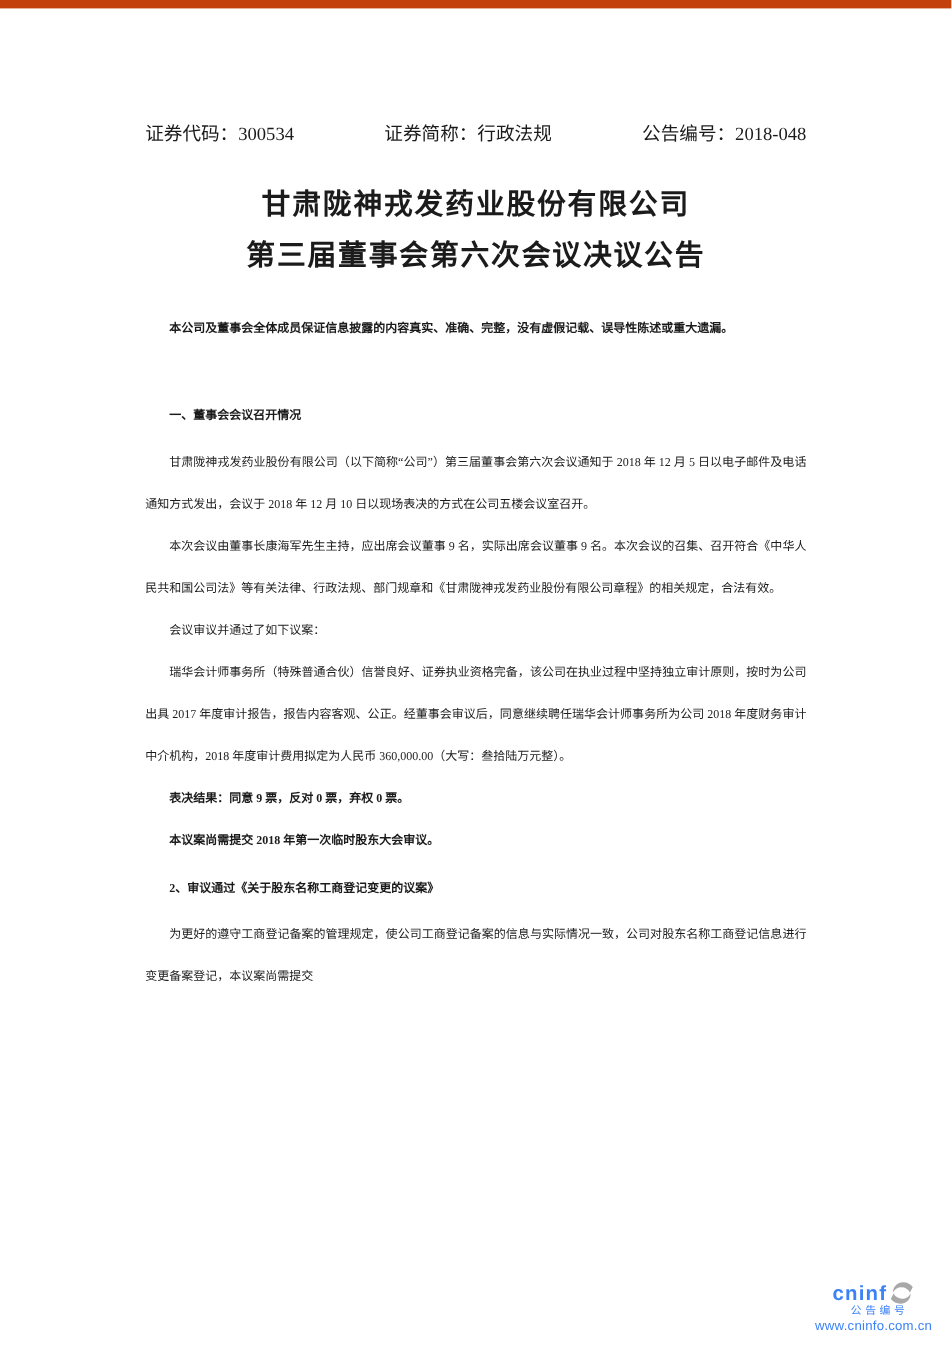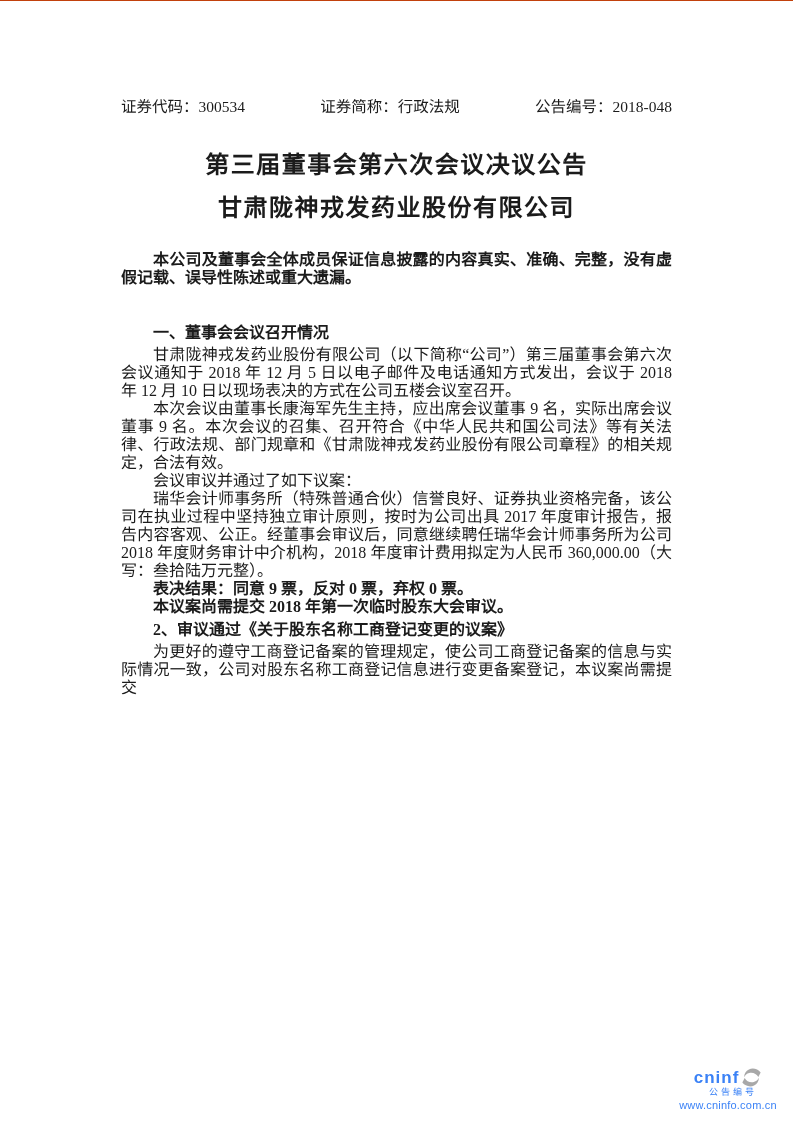--- a/index.html
+++ b/index.html
@@ -11,21 +11,21 @@
     position: relative;
     width: 793px;
     height: 1122px;
     box-sizing: border-box;
     margin: 0 auto;
     padding: 96px 121px 0 121px;
     background: #ffffff;
     color: #1b1b1b;
     font-family: "Liberation Serif", "DejaVu Serif", serif;
     overflow: hidden;
-    border-top: 1px solid #c2410c;
+    border-top: 7px solid #c2410c;
   }
   .doc-header {
     display: flex;
     justify-content: space-between;
     align-items: baseline;
     font-size: 15.5px;
     line-height: 20px;
     white-space: nowrap;
   }
   .doc-title {
@@ -33,22 +33,22 @@
     text-align: center;
     font-size: 24px;
     font-weight: bold;
     line-height: 43px;
     letter-spacing: 1.5px;
   }
   .disclaimer,
   .para,
   .sec-heading,
   .item-heading {
-    font-size: 16px;
-    line-height: 18px;
+    font-size: 10px;
+    line-height: 35px;
     text-indent: 2em;
     text-align: justify;
     margin: 0;
   }
   .disclaimer {
     font-weight: bold;
     margin-top: 21px;
     margin-bottom: 37px;
   }
   .sec-heading,
@@ -106,22 +106,22 @@
 
 <div class="page">
 
   <div class="doc-header">
     <span>证券代码：300534</span>
     <span>证券简称：行政法规</span>
     <span>公告编号：2018-048</span>
   </div>
 
   <h1 class="doc-title">
+    <div>甘肃陇神戎发药业股份有限公司</div>
     <div>第三届董事会第六次会议决议公告</div>
-    <div>甘肃陇神戎发药业股份有限公司</div>
   </h1>
 
   <p class="disclaimer">本公司及董事会全体成员保证信息披露的内容真实、准确、完整，没有虚假记载、误导性陈述或重大遗漏。</p>
 
   <h2 class="sec-heading">一、董事会会议召开情况</h2>
   <p class="para">甘肃陇神戎发药业股份有限公司（以下简称“公司”）第三届董事会第六次会议通知于 2018 年 12 月 5 日以电子邮件及电话通知方式发出，会议于 2018 年 12 月 10 日以现场表决的方式在公司五楼会议室召开。</p>
   <p class="para">本次会议由董事长康海军先生主持，应出席会议董事 9 名，实际出席会议董事 9 名。本次会议的召集、召开符合《中华人民共和国公司法》等有关法律、行政法规、部门规章和《甘肃陇神戎发药业股份有限公司章程》的相关规定，合法有效。</p>
 
   <p class="para">会议审议并通过了如下议案：</p>
 

